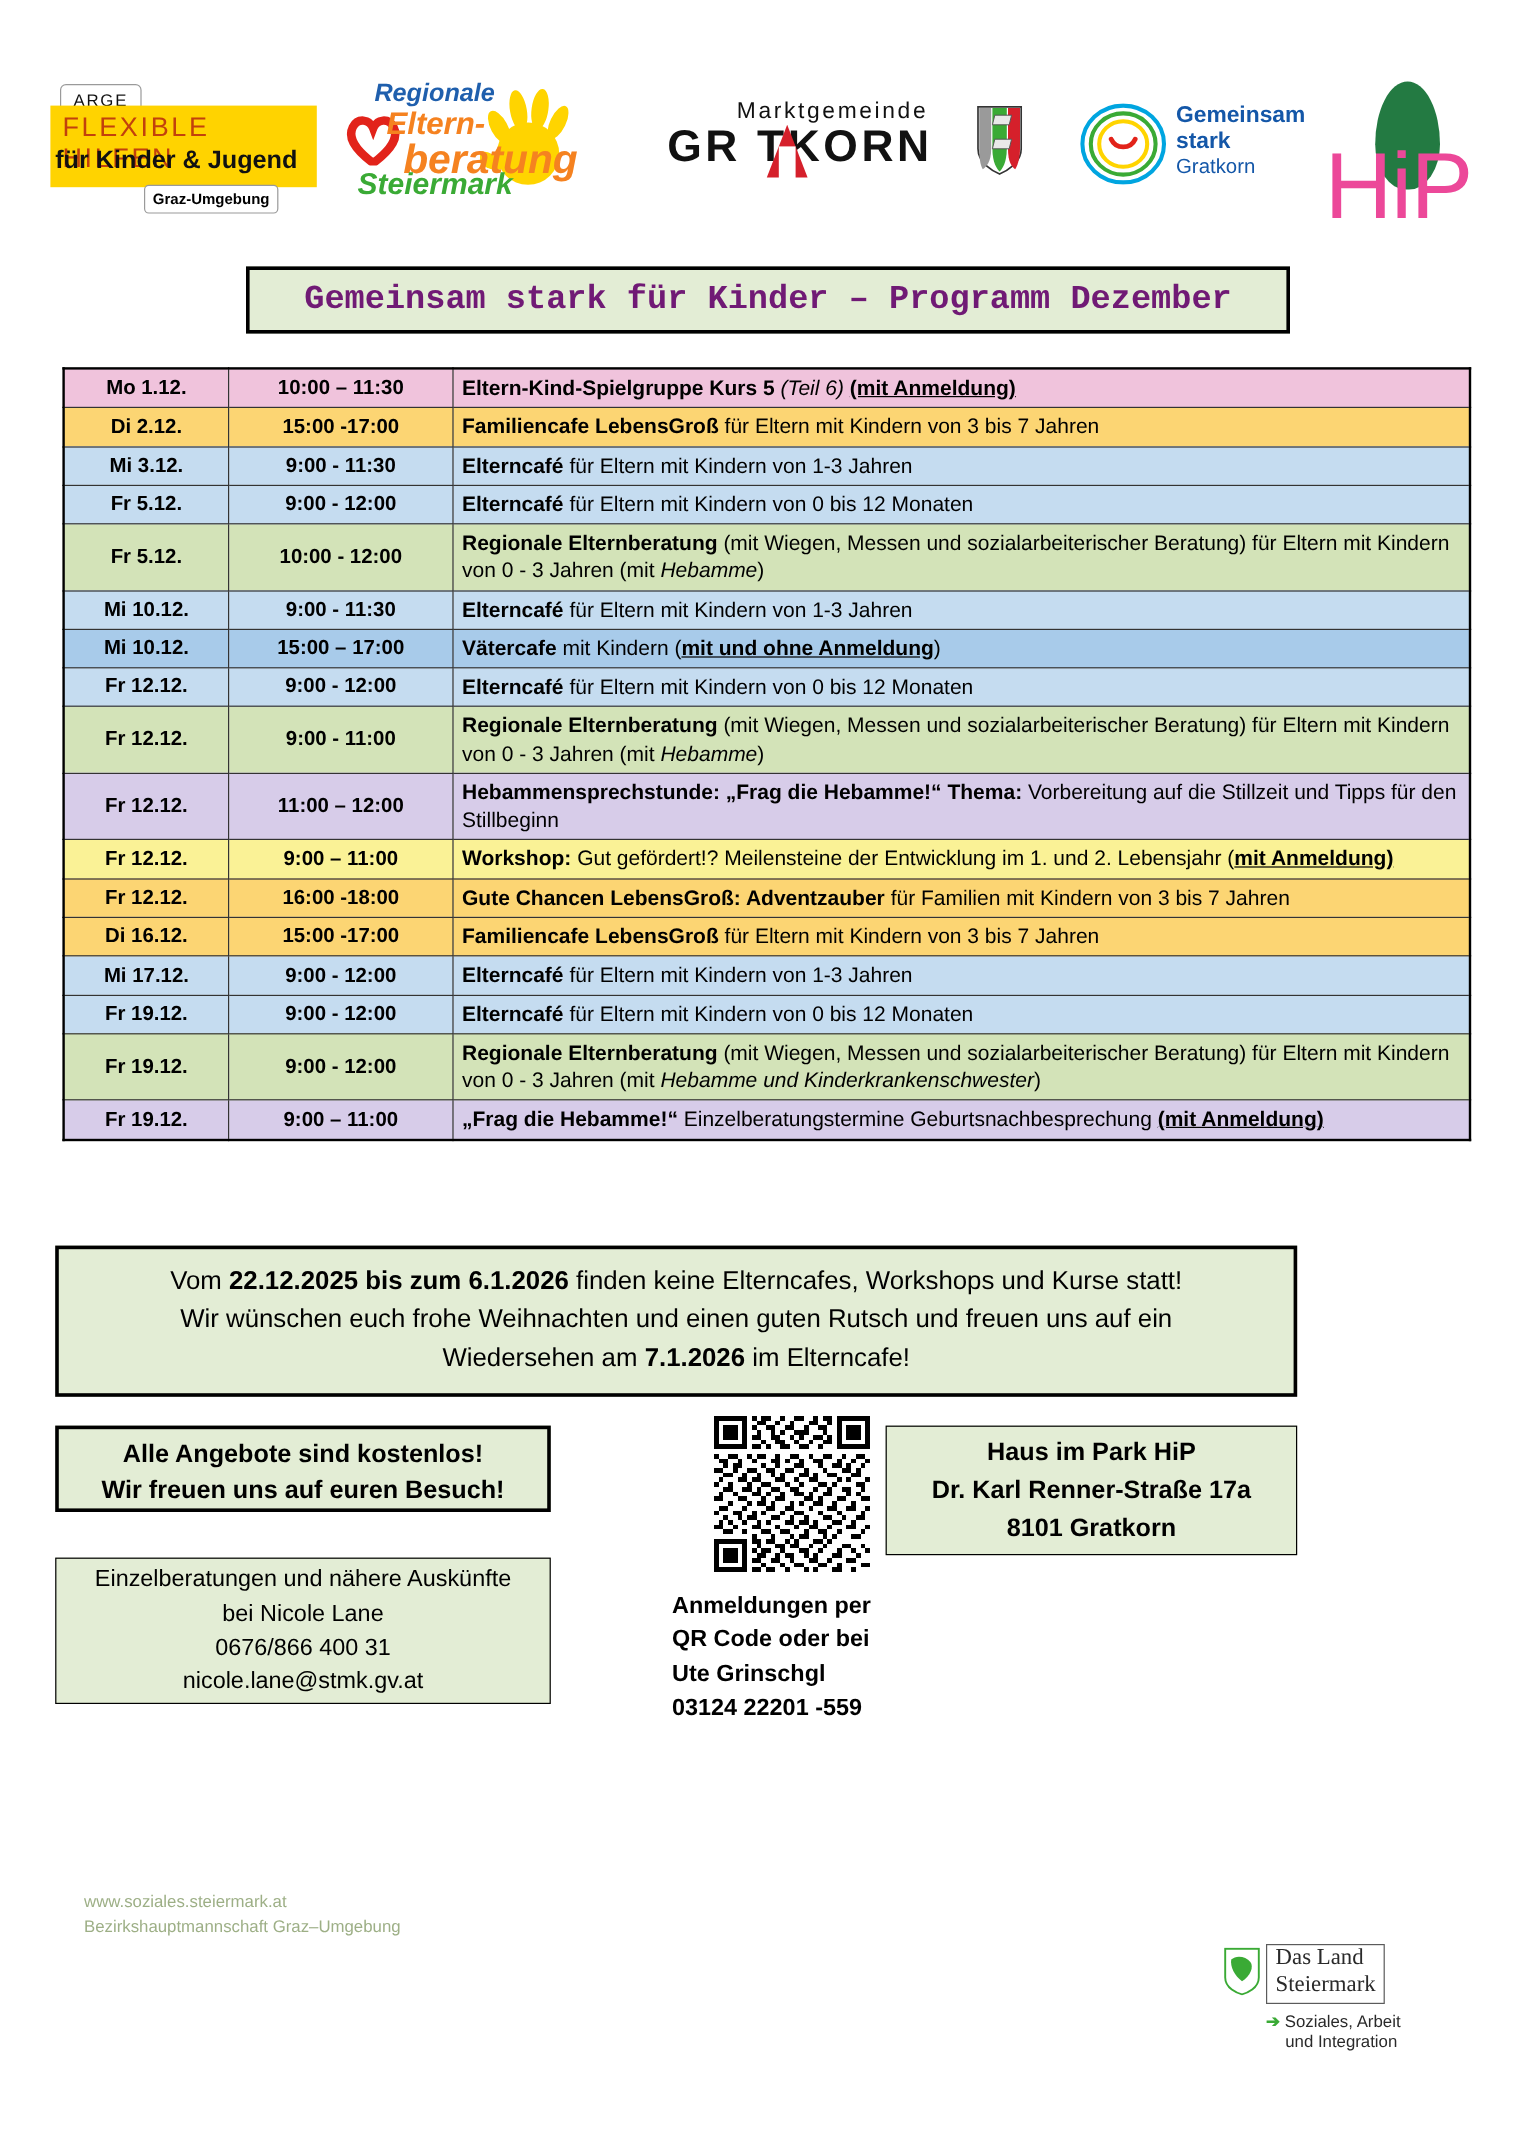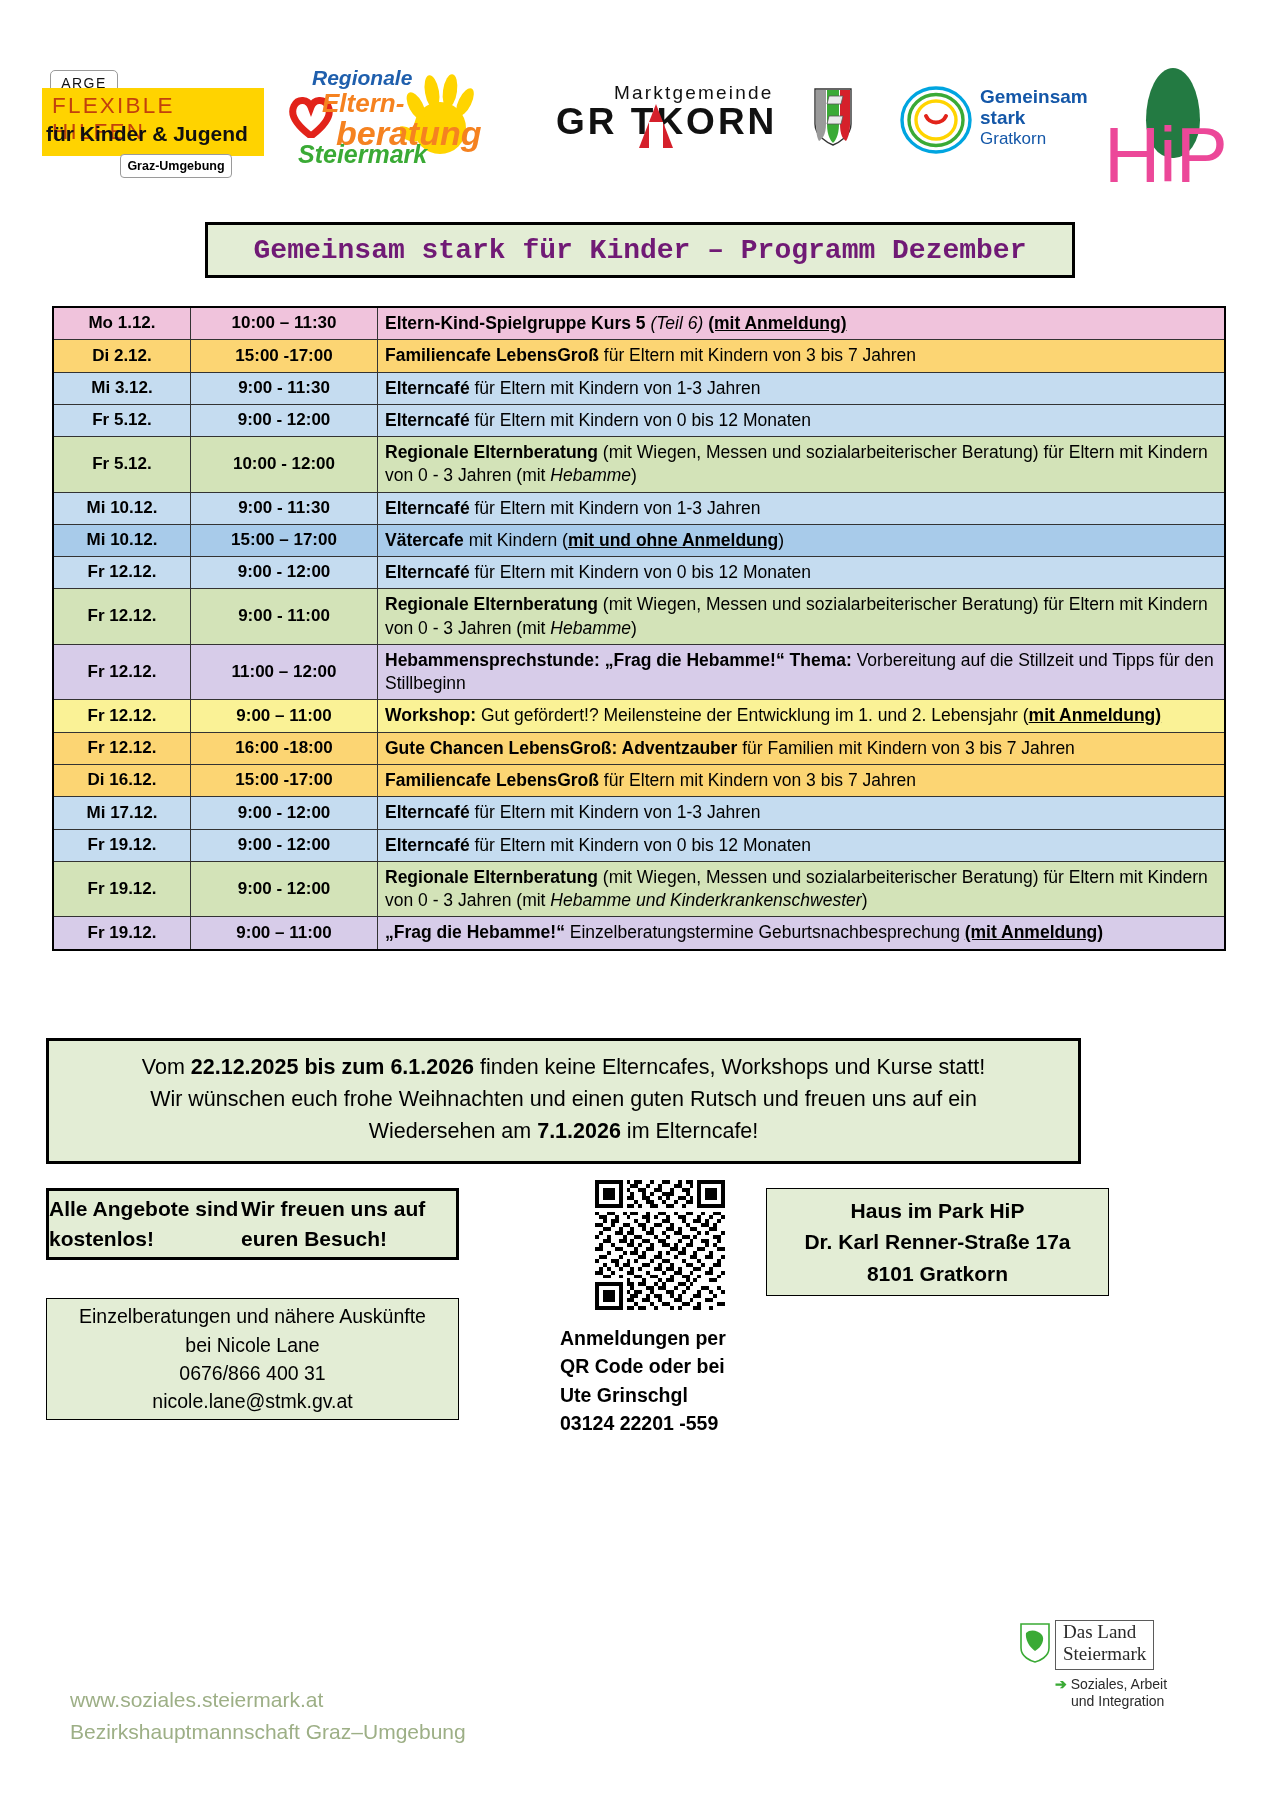--- a/index.html
+++ b/index.html
@@ -342,21 +342,21 @@
   .box-free {
     position: absolute;
     left: 46px;
     top: 1188px;
     width: 413px;
     height: 72px;
     background: #E3EDD5;
     border: 3px solid #000;
     box-sizing: border-box;
     display: flex;
-    flex-direction: row;
+    flex-direction: column;
     align-items: center;
     justify-content: flex-end;
     font-size: 21px;
     font-weight: bold;
     line-height: 1.42;
     font-family: "Liberation Sans", sans-serif;
   }
   .box-contact {
     position: absolute;
     left: 46px;
@@ -384,21 +384,20 @@
     border: 1.8px solid #000;
     box-sizing: border-box;
     display: flex;
     flex-direction: column;
     align-items: center;
     justify-content: center;
     font-size: 21px;
     font-weight: bold;
     line-height: 1.5;
     font-family: "Liberation Sans", sans-serif;
-    margin-left: 28px;
   }
 
   
   .qr-wrap {
     position: absolute;
     left: 560px;
     top: 1180px;
     width: 200px;
   }
   .qr-code {
@@ -413,22 +412,22 @@
     font-size: 19.5px;
     font-weight: bold;
     line-height: 1.45;
     font-family: "Liberation Sans", sans-serif;
   }
 
   
   .footer-url {
     position: absolute;
     left: 70px;
-    top: 1684px;
-    font-size: 21px;
+    top: 1574px;
+    font-size: 14px;
     color: #9DAF86;
     line-height: 1.5;
     font-family: "Liberation Sans", sans-serif;
   }
   .footer-right {
     position: absolute;
     left: 1020px;
     top: 1620px;
     width: 190px;
     height: 110px;

